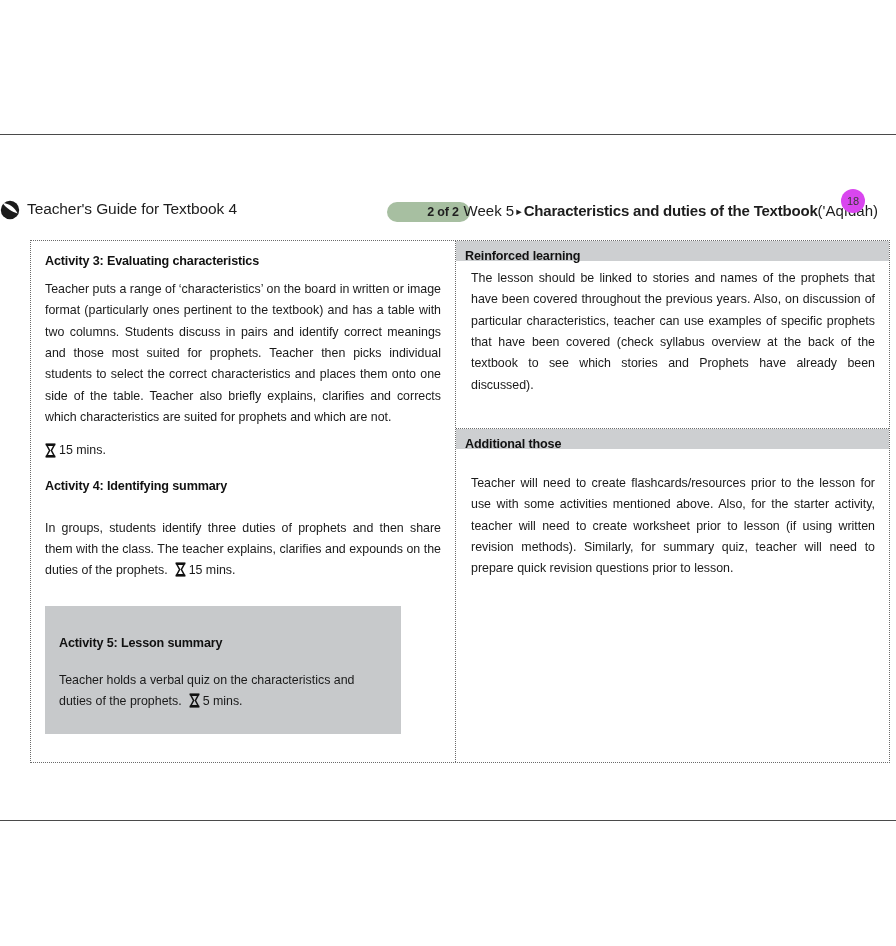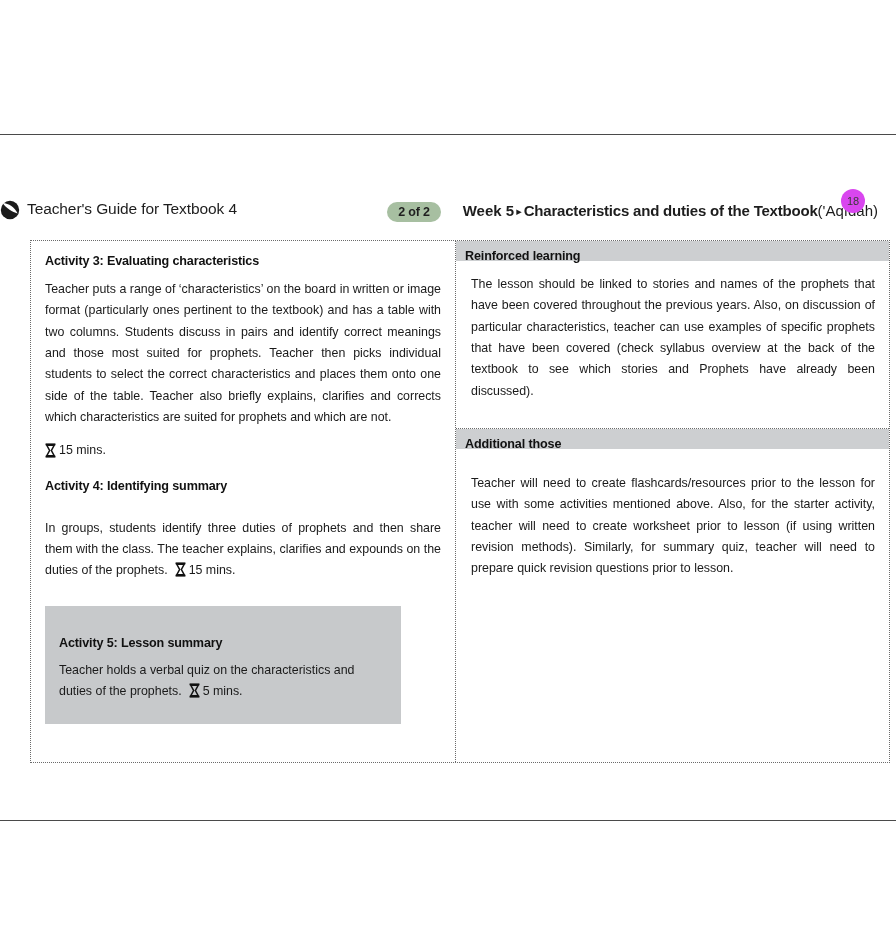--- a/index.html
+++ b/index.html
@@ -60,29 +60,30 @@
     width: 54px; height: 20px;
     border-radius: 10px;
     background: #a7bfa1;
     color: #1f1f1f;
     font-size: 12.5px;
     font-weight: bold;
     display: flex;
     align-items: center;
     justify-content: center;
     letter-spacing: -0.2px;
+    padding-left: 29px;
   }
   .topic {
     position: absolute;
     right: 18px; top: 2px;
     font-size: 15px;
     white-space: nowrap;
     color: #1d1d1d;
   }
-  .topic .week { font-weight: bold; }
+  .topic .week { font-weight: normal; }
   .topic .arrow {
     font-size: 11px;
     vertical-align: 1.5px;
     padding: 0 2px;
   }
   .topic .subject { font-weight: bold; letter-spacing: -0.2px; }
   .topic .paren { font-weight: normal; }
   .page-number {
     position: absolute;
     right: 13px; top: -13px;
@@ -152,42 +153,42 @@
   
   .summary-box {
     margin: 24px 0 0 0;
     background: #c7c9cb;
     padding: 30px 14px 22px 14px;
     box-sizing: border-box;
     width: 356px;
     min-height: 97px;
   }
   .summary-box .activity-heading { margin-top: 0; }
-  .summary-box .body-para { margin-top: 10px; }
+  .summary-box .body-para { margin-top: 20px; }
 
   
   .panel { display: flex; flex-direction: column; }
   .panel-reinforced { height: 187px; }
   .panel-additional { flex: 1; border-top: 1.3px dotted #6b6b6b; }
   .panel-bar {
     background: #cdcfd1;
     height: 20px;
     display: flex;
     align-items: center;
     padding: 10px 0 0 9px;
     box-sizing: border-box;
   }
   .panel-bar-title {
     font-size: 12.6px;
     font-weight: bold;
     letter-spacing: -0.15px;
     color: #111;
   }
   .panel-body {
-    padding: 13px 14px 10px 15px;
+    padding: 7px 14px 10px 15px;
   }
   .panel-body.notes { padding-top: 24px; }
   .panel-body .body-para { margin-top: 0; }
 </style>
 </head>
 <body>
 
 <div class="rule-top"></div>
 <div class="rule-bottom"></div>
 

